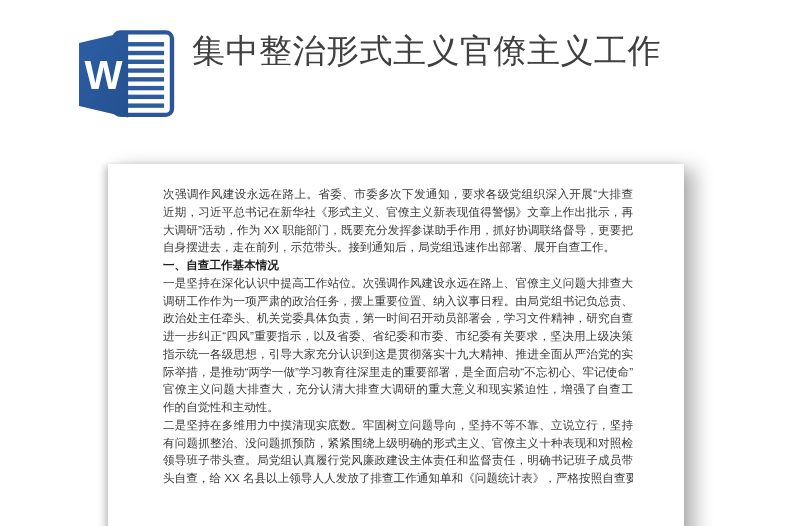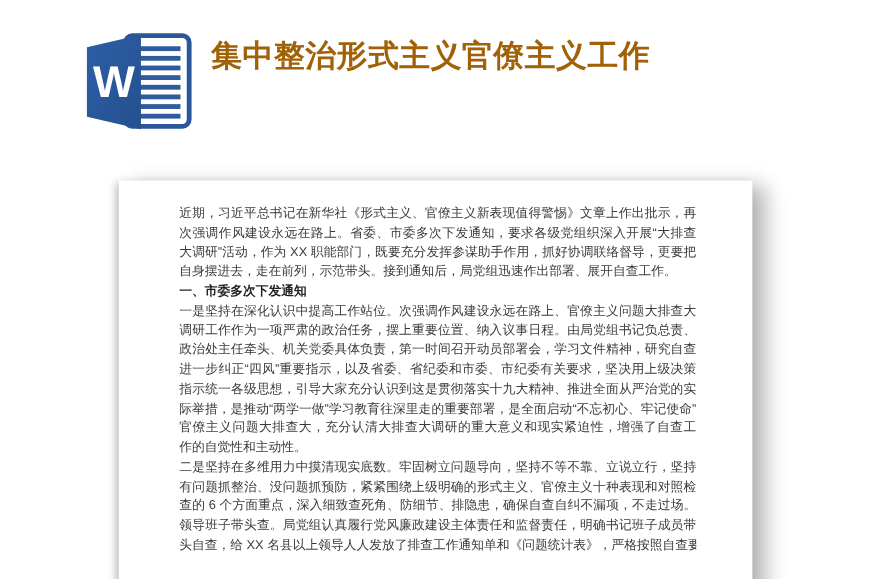--- a/index.html
+++ b/index.html
@@ -16,25 +16,25 @@
     background: #ffffff;
     display: flex; align-items: flex-start;
   }
   .word-icon-wrap {
     margin: 27px 0 0 72px;
     width: 114px; height: 95px;
     flex: 0 0 auto;
   }
   .doc-title {
     margin: 26px 0 0 6px;
-    font-size: 28px;
+    font-size: 33px;
     line-height: 49px;
-    font-weight: 700;
+    font-weight: 400;
     letter-spacing: 0.5px;
-    color: #a16207;
+    color: #404040;
     white-space: nowrap;
   }
   
   .page {
     position: absolute;
     left: 108px; top: 164px;
     width: 576px; height: 780px;
     box-sizing: border-box;
     background: #ffffff;
     padding: 21px 51px 0 55px;
@@ -86,32 +86,31 @@
       <text x="36" y="70" text-anchor="middle" font-family="Liberation Sans, DejaVu Sans, sans-serif" font-size="46" font-weight="bold" fill="#ffffff">W</text>
     </svg>
   </div>
   <div class="doc-title">
     <div>集中整治形式主义官僚主义工作</div>
   </div>
 </div>
 
 <div class="page">
   <div>
+      <div class="line p-line">次强调作风建设永远在路上。省委、市委多次下发通知，要求各级党组织深入开展“大排查</div>
       <div class="line p-line">近期，习近平总书记在新华社《形式主义、官僚主义新表现值得警惕》文章上作出批示，再</div>
-      <div class="line p-line">次强调作风建设永远在路上。省委、市委多次下发通知，要求各级党组织深入开展“大排查</div>
       <div class="line p-line">大调研”活动，作为 XX 职能部门，既要充分发挥参谋助手作用，抓好协调联络督导，更要把</div>
       <div class="line p-end">自身摆进去，走在前列，示范带头。接到通知后，局党组迅速作出部署、展开自查工作。</div>
-      <div class="line heading">一、市委多次下发通知</div>
+      <div class="line heading">一、自查工作基本情况</div>
       <div class="line p-line">一是坚持在深化认识中提高工作站位。次强调作风建设永远在路上、官僚主义问题大排查大</div>
       <div class="line p-line">调研工作作为一项严肃的政治任务，摆上重要位置、纳入议事日程。由局党组书记负总责、</div>
       <div class="line p-line">政治处主任牵头、机关党委具体负责，第一时间召开动员部署会，学习文件精神，研究自查</div>
       <div class="line p-line">进一步纠正“四风”重要指示，以及省委、省纪委和市委、市纪委有关要求，坚决用上级决策</div>
       <div class="line p-line">指示统一各级思想，引导大家充分认识到这是贯彻落实十九大精神、推进全面从严治党的实</div>
       <div class="line p-line">际举措，是推动“两学一做”学习教育往深里走的重要部署，是全面启动“不忘初心、牢记使命”</div>
       <div class="line p-line">官僚主义问题大排查大，充分认清大排查大调研的重大意义和现实紧迫性，增强了自查工</div>
       <div class="line p-end">作的自觉性和主动性。</div>
       <div class="line p-line">二是坚持在多维用力中摸清现实底数。牢固树立问题导向，坚持不等不靠、立说立行，坚持</div>
       <div class="line p-line">有问题抓整治、没问题抓预防，紧紧围绕上级明确的形式主义、官僚主义十种表现和对照检</div>
-      <div class="line p-line">查的 6 个方面重点，深入细致查死角、防细节、排隐患，确保自查自纠不漏项，不走过场。</div>
       <div class="line p-line">领导班子带头查。局党组认真履行党风廉政建设主体责任和监督责任，明确书记班子成员带</div>
       <div class="line p-line">头自查，给 XX 名县以上领导人人发放了排查工作通知单和《问题统计表》，严格按照自查要</div>
     </div>
 </div>
 
 </body></html>

